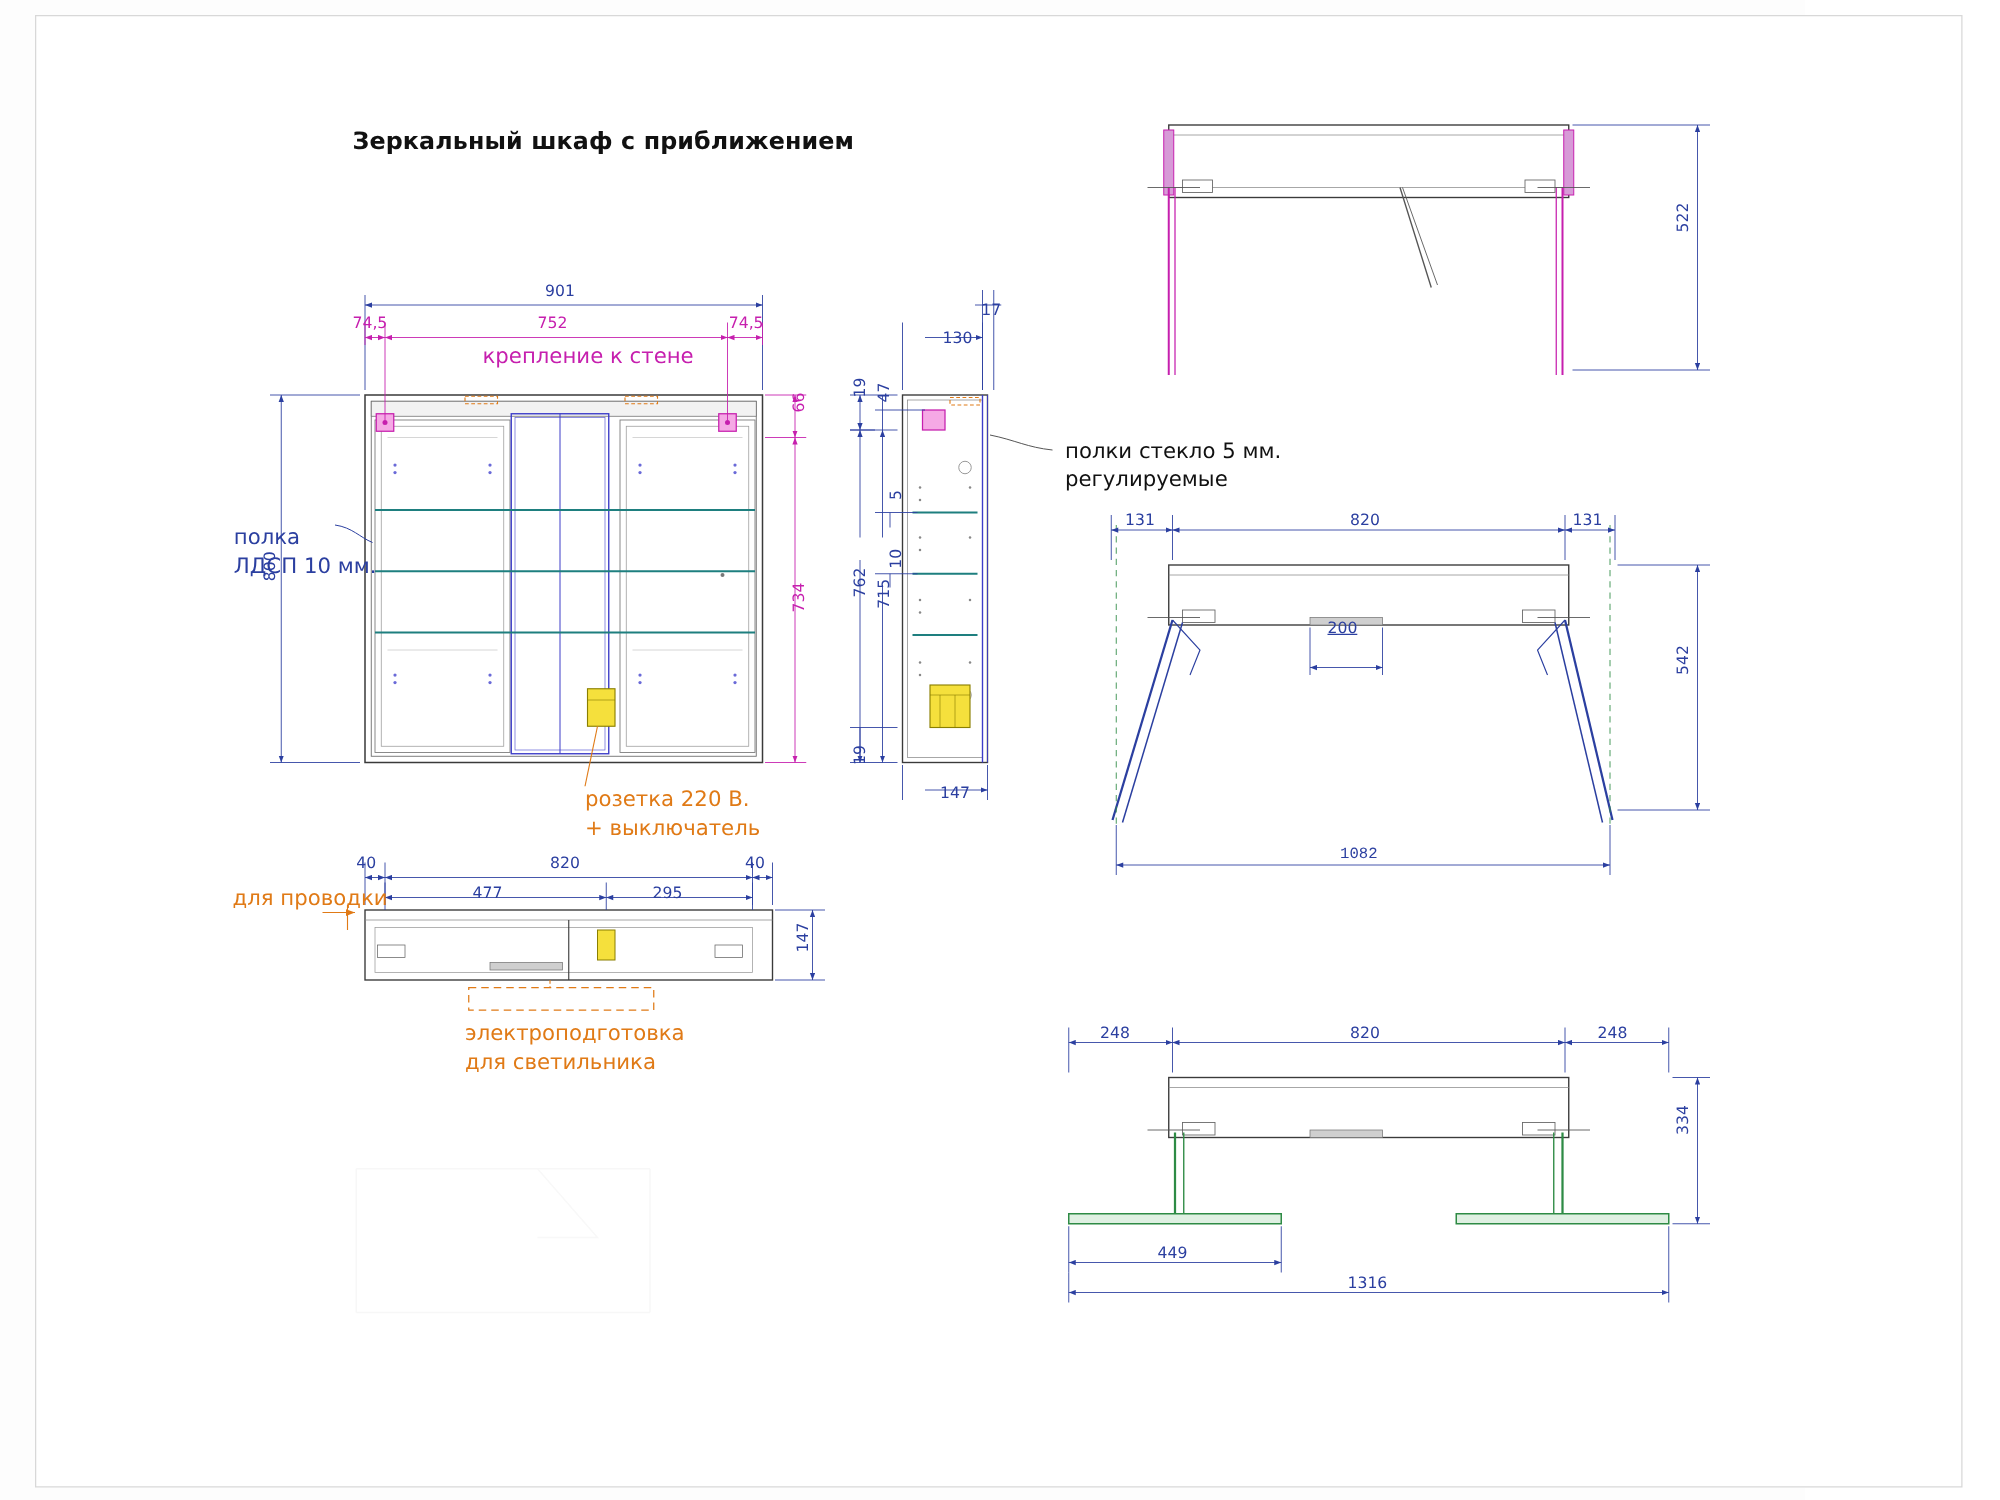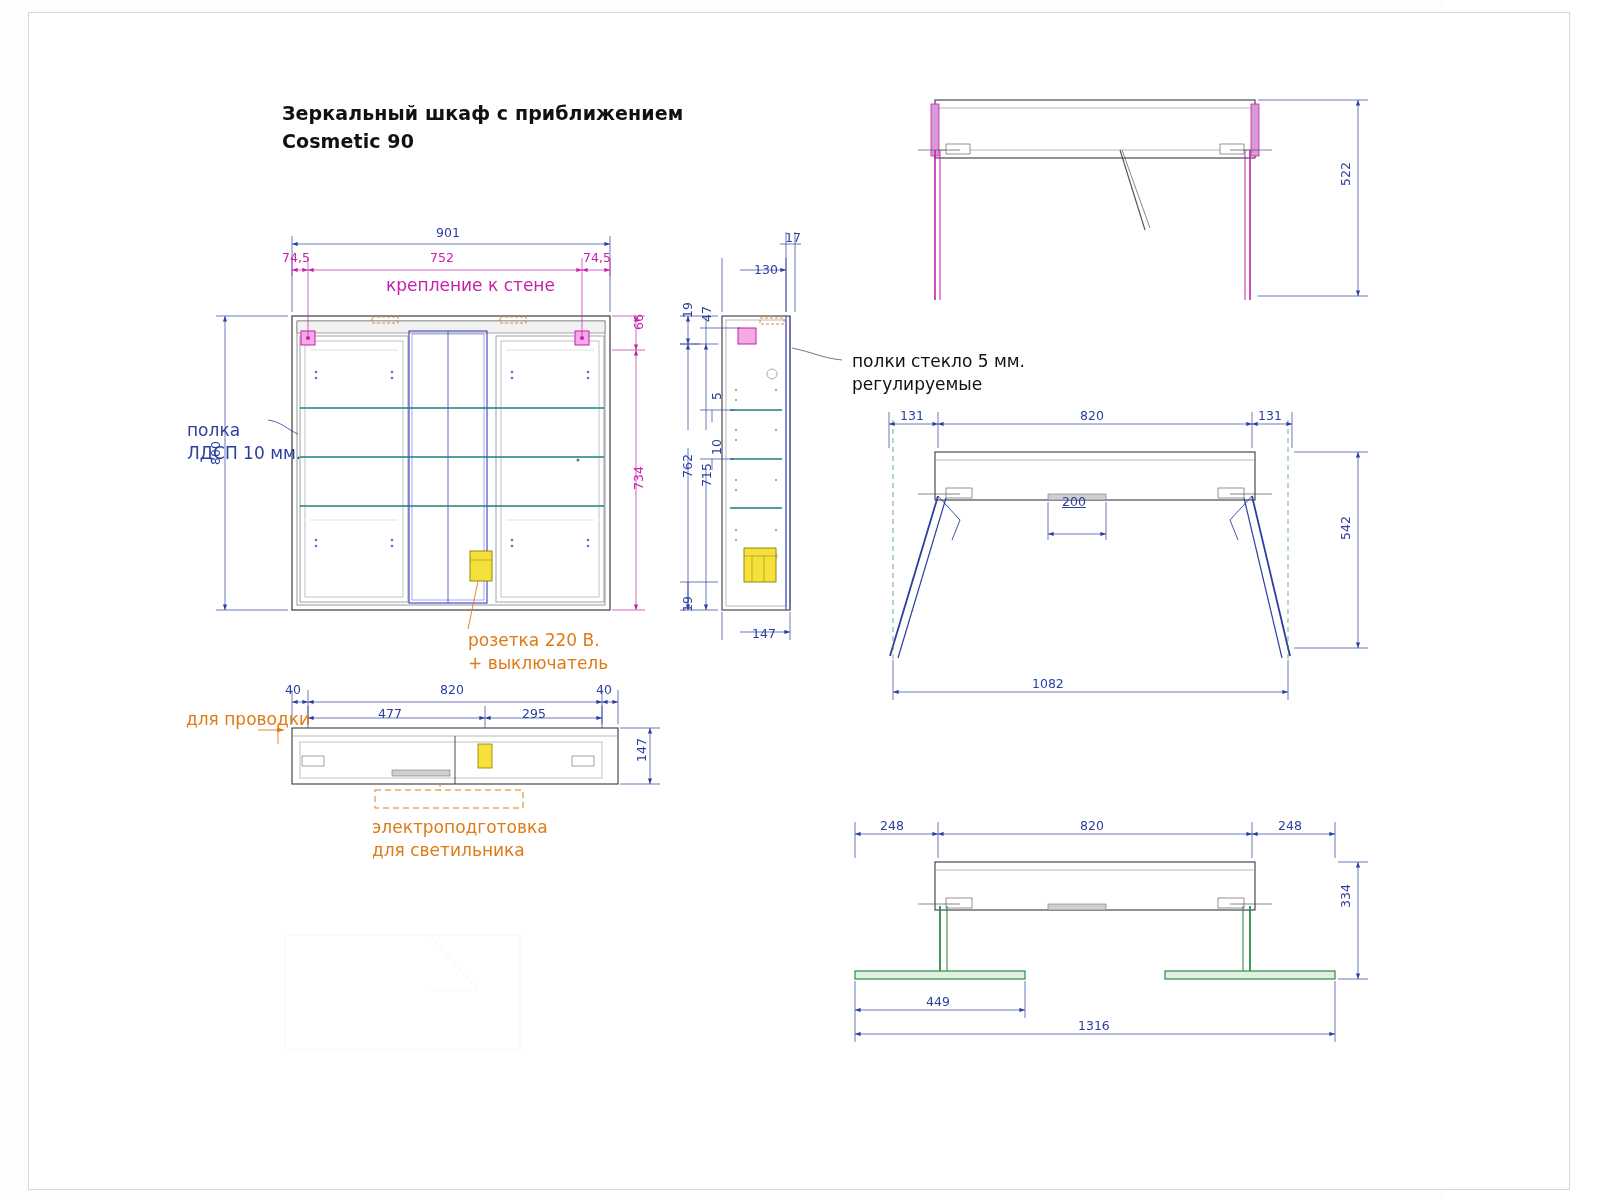--- a/index.html
+++ b/index.html
@@ -32,21 +32,20 @@
   svg{position:absolute;left:0;top:0;overflow:visible;}
 </style>
 </head>
 <body>
 
 <div class="sheet">
   <div class="frame"></div>
 
   <div class="title">
     <div>Зеркальный шкаф с приближением</div>
-    <div>Cosmetic 90</div>
   </div>
 
   <svg width="1600" height="1200">
     <defs>
       <marker id="arrB" markerWidth="9" markerHeight="9" refX="8" refY="3" orient="auto">
         <path d="M0,0 L8,3 L0,6 z" fill="#2b3fa0"></path>
       </marker>
       <marker id="arrBs" markerWidth="9" markerHeight="9" refX="0" refY="3" orient="auto">
         <path d="M8,0 L0,3 L8,6 z" fill="#2b3fa0"></path>
       </marker>
@@ -413,41 +412,41 @@
   <div class="dim mag" style="left:583px;top:250px;">74,5</div>
   <div class="note" style="left:386px;top:274px;color:#c61fae;">крепление к стене</div>
   <div class="dim" style="left:208px;top:465px;transform:rotate(-90deg);transform-origin:left top;">800</div>
   <div class="dim mag" style="left:631px;top:330px;transform:rotate(-90deg);transform-origin:left top;">66</div>
   <div class="dim mag" style="left:631px;top:490px;transform:rotate(-90deg);transform-origin:left top;">734</div>
   <div class="note blue" style="left:187px;top:404px;">полка
 ЛДСП 10 мм.</div>
   <div class="note orange" style="left:468px;top:629px;">розетка 220 В.
 + выключатель</div>
 
-  <div class="dim" style="left:785px;top:230px;">17</div>
+  <div class="dim" style="left:785px;top:240px;">17</div>
   <div class="dim" style="left:754px;top:262px;">130</div>
   <div class="dim" style="left:752px;top:626px;">147</div>
   <div class="dim" style="left:680px;top:318px;transform:rotate(-90deg);transform-origin:left top;">19</div>
   <div class="dim" style="left:699px;top:322px;transform:rotate(-90deg);transform-origin:left top;">47</div>
   <div class="dim" style="left:709px;top:400px;transform:rotate(-90deg);transform-origin:left top;">5</div>
   <div class="dim" style="left:709px;top:455px;transform:rotate(-90deg);transform-origin:left top;">10</div>
   <div class="dim" style="left:699px;top:487px;transform:rotate(-90deg);transform-origin:left top;">715</div>
   <div class="dim" style="left:680px;top:478px;transform:rotate(-90deg);transform-origin:left top;">762</div>
   <div class="dim" style="left:680px;top:612px;transform:rotate(-90deg);transform-origin:left top;">19</div>
   <div class="note" style="left:841px;top:350px;margin-left:11px;">полки стекло 5 мм.
 регулируемые</div>
 
   <div class="dim" style="left:1338px;top:186px;transform:rotate(-90deg);transform-origin:left top;">522</div>
 
   <div class="dim" style="left:900px;top:408px;">131</div>
   <div class="dim" style="left:1080px;top:408px;">820</div>
   <div class="dim" style="left:1258px;top:408px;">131</div>
   <div class="dim" style="left:1062px;top:494px;text-decoration:underline;">200</div>
   <div class="dim" style="left:1338px;top:540px;transform:rotate(-90deg);transform-origin:left top;">542</div>
-  <div class="dim" style="left:1032px;top:676px;">1082</div>
+  <div class="dim" style="left:1072px;top:676px;font-family:Liberation Mono, monospace;">1082</div>
 
   <div class="dim" style="left:880px;top:818px;">248</div>
   <div class="dim" style="left:1080px;top:818px;">820</div>
   <div class="dim" style="left:1278px;top:818px;">248</div>
   <div class="dim" style="left:1338px;top:908px;transform:rotate(-90deg);transform-origin:left top;">334</div>
   <div class="dim" style="left:926px;top:994px;">449</div>
   <div class="dim" style="left:1078px;top:1018px;">1316</div>
 
   <div class="dim" style="left:285px;top:682px;">40</div>
   <div class="dim" style="left:440px;top:682px;">820</div>

